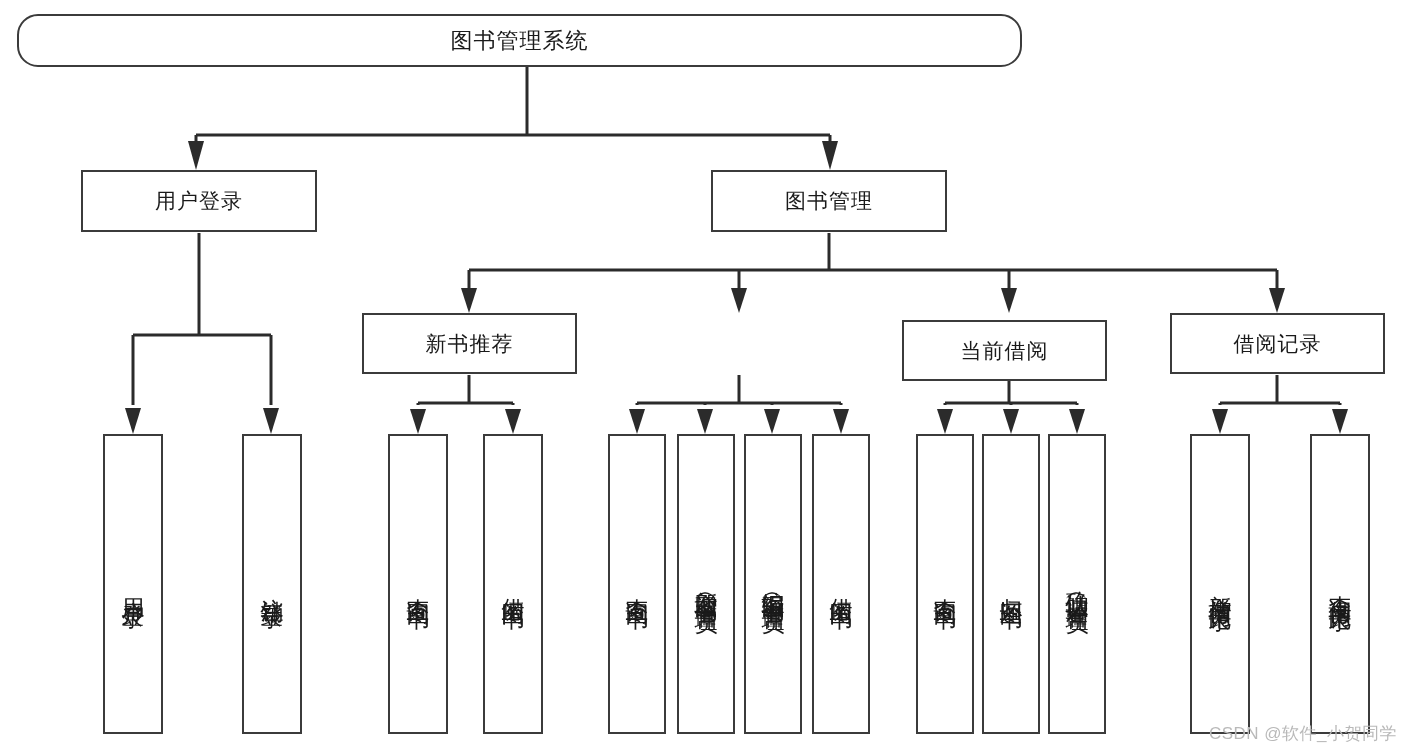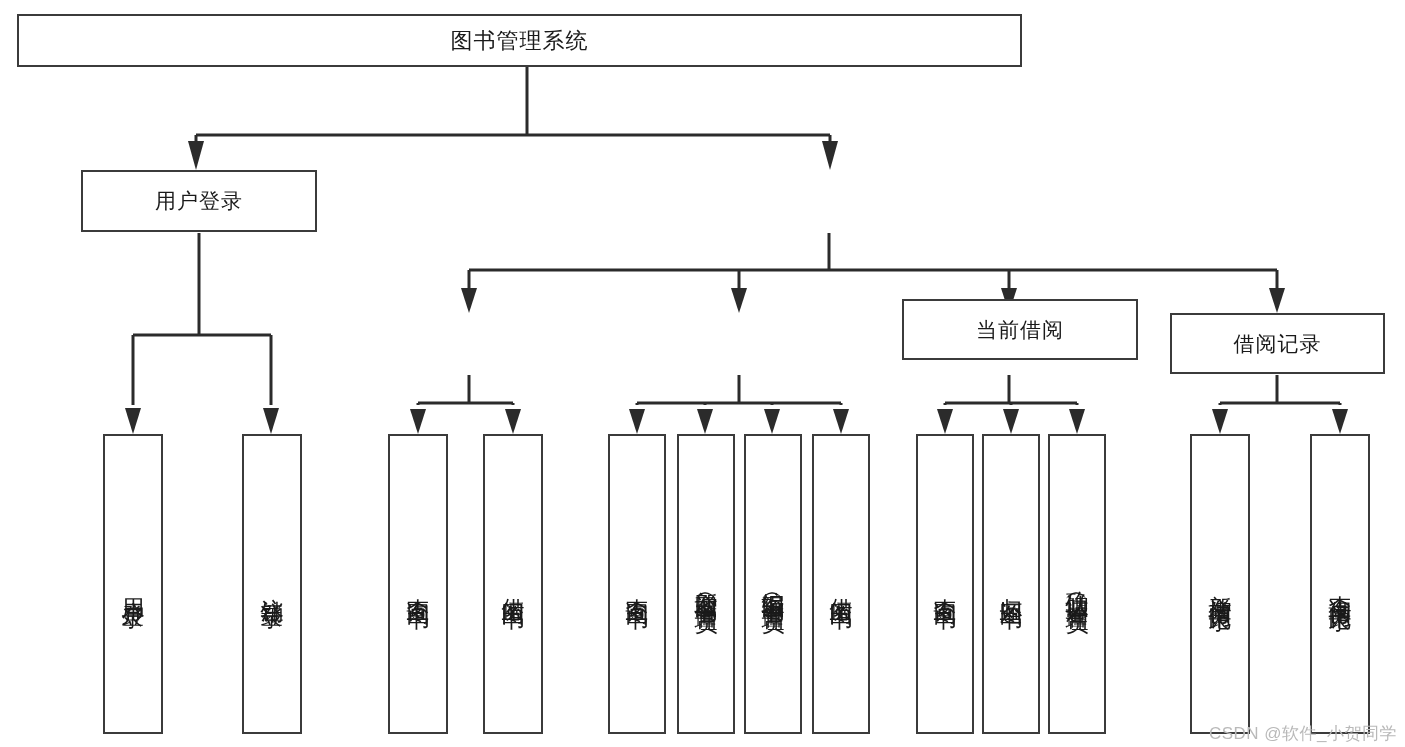--- a/index.html
+++ b/index.html
@@ -20,21 +20,21 @@
     border:2px solid #3b3b3b;
     display:flex;
     align-items:center;
     justify-content:center;
     color:#1a1a1a;
   }
   .node.h{
     font-size:21px;
     letter-spacing:1px;
   }
-  .node.root{font-size:22px;}
+  .node.root{font-size:22px;border-radius:21px;}
   .node.v{
     writing-mode:vertical-rl;
     text-orientation:upright;
     font-size:23px;
     letter-spacing:3px;
     align-items:center;
     justify-content:center;
     padding-top:4px;
     line-height:1;
   }
@@ -129,22 +129,24 @@
       <polygon points="1077,434 1069,409 1085,409"></polygon>
 
       <polygon points="1220,434 1212,409 1228,409"></polygon>
       <polygon points="1340,434 1332,409 1348,409"></polygon>
     </g>
   </svg>
 
   <div class="node h root" style="left:17px;top:14px;width:1005px;height:53px;">图书管理系统</div>
 
   <div class="node h" style="left:81px;top:170px;width:236px;height:62px;">用户登录</div>
+  <div class="node h" style="left:711px;top:170px;width:236px;height:62px;">图书管理</div>
 
-  <div class="node h" style="left:902px;top:299px;width:236px;height:61px;">当前借阅</div>
+  <div class="node h" style="left:362px;top:313px;width:215px;height:61px;">新书推荐</div>
+  <div class="node h" style="left:902px;top:320px;width:205px;height:61px;">当前借阅</div>
   <div class="node h" style="left:1170px;top:313px;width:215px;height:61px;">借阅记录</div>
 
   <div class="node v" style="left:103px;top:434px;width:60px;height:300px;">
     <span>用户登录</span>
   </div>
   <div class="node v" style="left:242px;top:434px;width:60px;height:300px;">
     <span>注销登录</span>
   </div>
 
   <div class="node v" style="left:388px;top:434px;width:60px;height:300px;">

